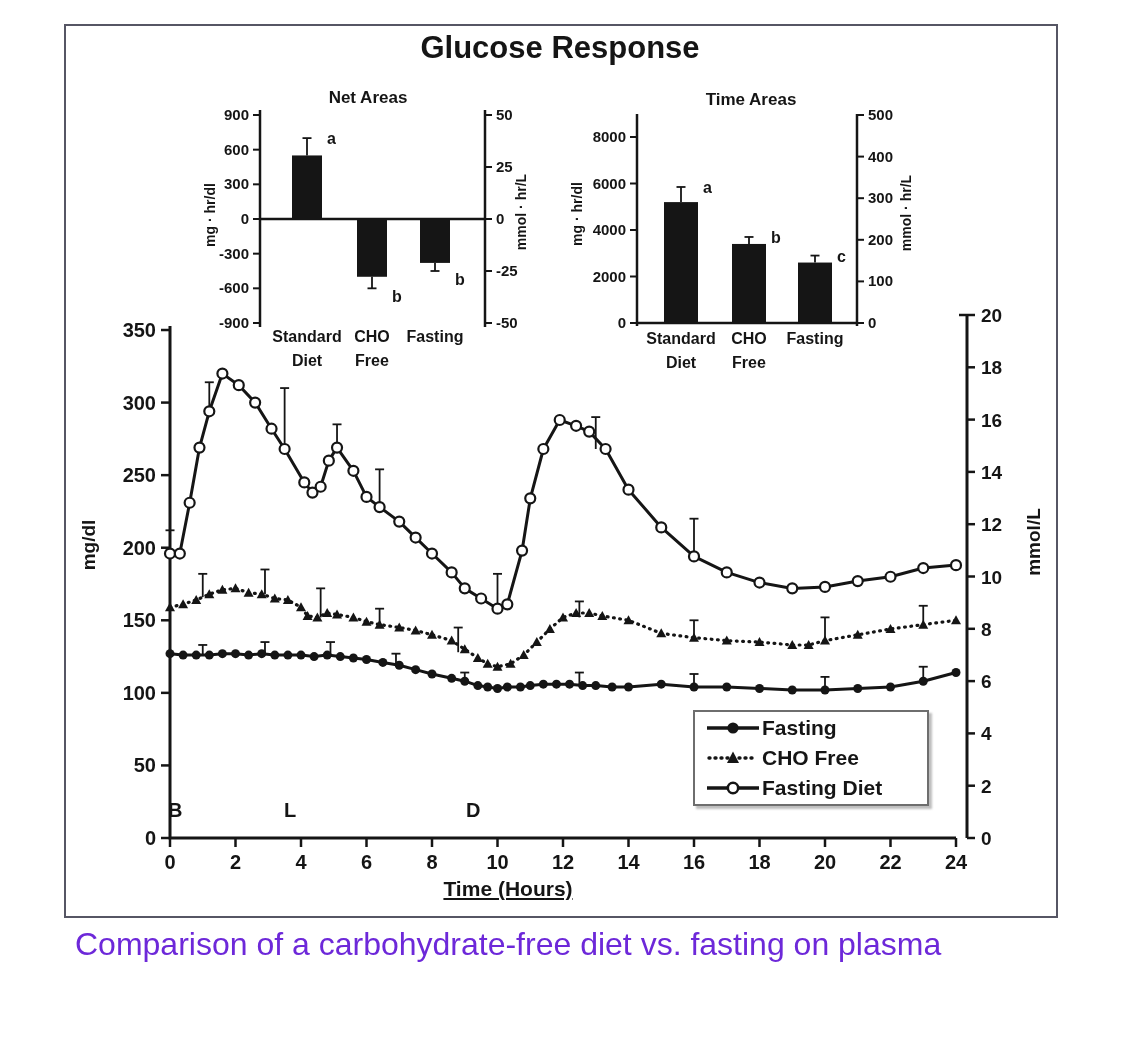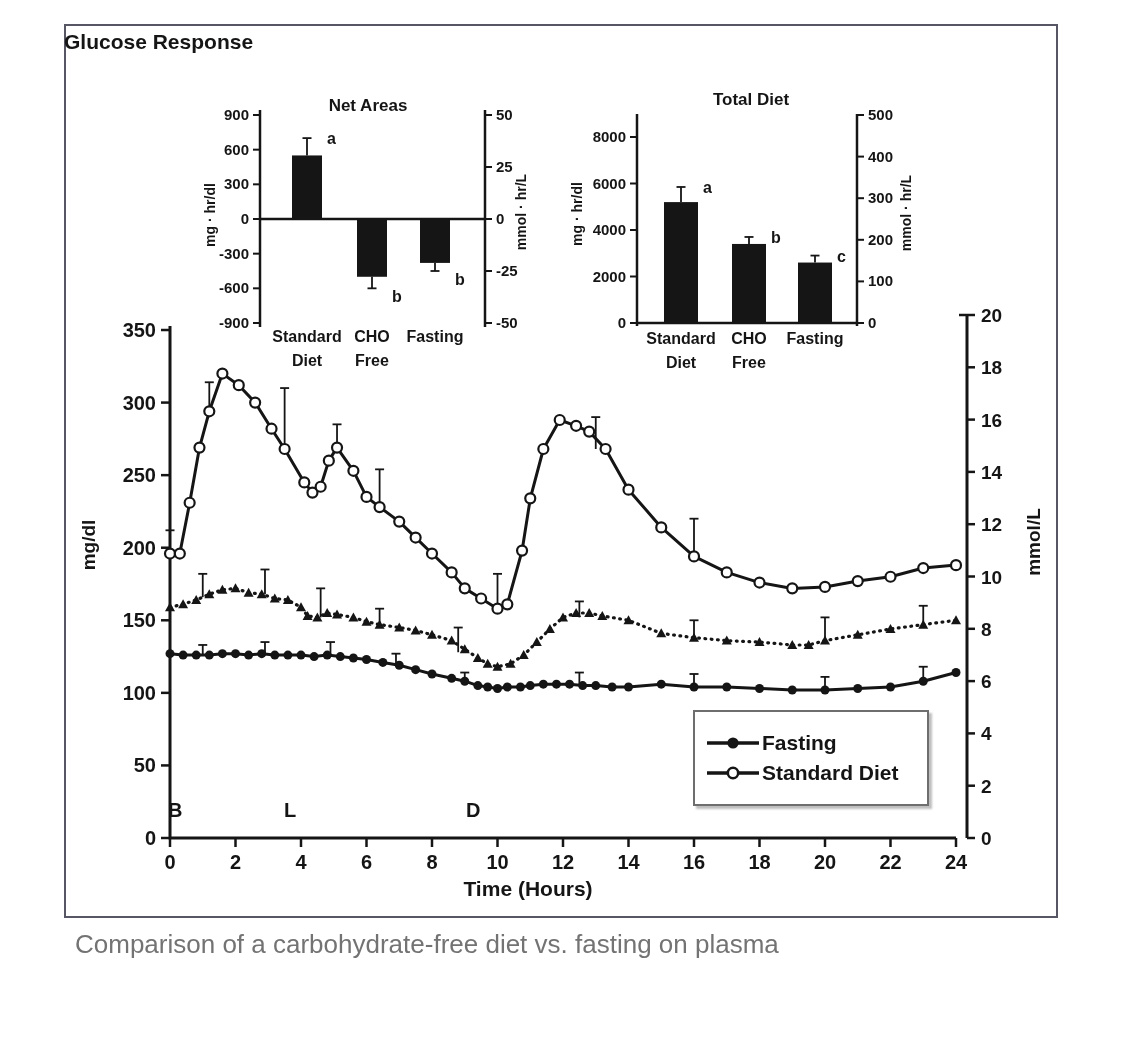--- a/index.html
+++ b/index.html
@@ -1,50 +1,50 @@
 <!DOCTYPE html>
 <html><head>
 <meta charset="utf-8">
 <style>
   html,body{margin:0;padding:0;background:#ffffff;}
   .page{position:relative;width:1130px;height:1052px;background:#ffffff;overflow:hidden;
         font-family:"Liberation Sans","DejaVu Sans",sans-serif;color:#151515;}
   .figure-box{position:absolute;left:64px;top:24px;width:990px;height:890px;
               border:2px solid #565664;background:#ffffff;}
   .chart-svg{position:absolute;left:64px;top:24px;width:992px;height:892px;}
-  .fig-title{position:absolute;left:64px;top:30px;width:992px;text-align:left;
-             font-size:21px;font-weight:bold;letter-spacing:0px;}
+  .fig-title{position:absolute;left:64px;top:30px;width:992px;text-align:center;
+             font-size:31px;font-weight:bold;letter-spacing:0px;}
   .inset-title{position:absolute;width:200px;text-align:center;font-size:17px;font-weight:bold;}
-  .net-title{left:268px;top:96px;}
+  .net-title{left:268px;top:88px;}
   .total-title{left:651px;top:90px;}
   .rot-label{position:absolute;width:110px;height:18px;text-align:center;
              transform:rotate(-90deg);font-weight:bold;white-space:nowrap;}
   .inset-ylab{font-size:14px;}
   .net-ylab-left{left:156px;top:206px;}
   .net-ylab-right{left:467px;top:203px;}
   .total-ylab-left{left:523px;top:205px;}
   .total-ylab-right{left:852px;top:204px;}
   .main-ylab{font-size:19px;width:100px;}
   .main-ylab-left{left:37px;top:536px;}
   .main-ylab-right{left:982px;top:533px;}
-  .x-title{position:absolute;left:328px;top:877px;width:400px;text-align:center;
-           font-size:21px;font-weight:bold;}
+  .x-title{position:absolute;left:308px;top:877px;width:400px;text-align:center;
+           font-size:21px;font-weight:bold;text-decoration:underline;}
   .meal-letter{position:absolute;font-size:20px;font-weight:bold;width:24px;text-align:left;}
   .meal-b{left:168px;top:799px;}
   .meal-l{left:284px;top:799px;}
   .meal-d{left:466px;top:799px;}
   .legend{position:absolute;left:693px;top:710px;width:222px;height:92px;
           background:#ffffff;border:2px solid #6e6e6e;
           box-shadow:3px 3px 2px rgba(110,110,110,0.45);
           display:flex;flex-direction:column;justify-content:center;padding-left:10px;}
   .legend-row{display:flex;align-items:center;height:30px;}
   .legend-row svg{flex:0 0 auto;}
   .legend-label{font-size:21px;font-weight:bold;margin-left:1px;white-space:nowrap;}
   .caption{position:absolute;left:75px;top:926px;width:1010px;
-           font-size:26px;line-height:37px;color:#737373;}
+           font-size:32px;line-height:37px;color:#6d28d9;}
 </style>
 </head>
 <body>
 
 <div class="page">
   <div class="figure-box"></div>
 
   <svg class="chart-svg" id="chart-canvas" viewBox="0 0 992 892">
       <path d="M106 302 L106 814 L892 814" fill="none" stroke="#151515" stroke-width="3"></path>
       <line x1="903" y1="291" x2="903" y2="814" stroke="#151515" stroke-width="3"></line>
@@ -387,21 +387,21 @@
       <rect x="734" y="238.55" width="34" height="60.44999999999999" fill="#151515"></rect>
       <line x1="751" y1="238.55" x2="751" y2="231.575" stroke="#151515" stroke-width="1.8"></line>
       <line x1="746.5" y1="231.575" x2="755.5" y2="231.575" stroke="#151515" stroke-width="1.8"></line>
       <text x="773" y="237.575" text-anchor="start" font-size="16" font-weight="bold" fill="#151515" font-family="&quot;Liberation Sans&quot;,&quot;DejaVu Sans&quot;,sans-serif">c</text>
       <text x="751" y="320" text-anchor="middle" font-size="16" font-weight="bold" fill="#151515" font-family="&quot;Liberation Sans&quot;,&quot;DejaVu Sans&quot;,sans-serif">Fasting</text>
     </svg>
 
   <div class="fig-title">Glucose Response</div>
 
   <div class="inset-title net-title">Net Areas</div>
-  <div class="inset-title total-title">Total Diet</div>
+  <div class="inset-title total-title">Time Areas</div>
 
   <div class="rot-label inset-ylab net-ylab-left">mg · hr/dl</div>
   <div class="rot-label inset-ylab net-ylab-right">mmol · hr/L</div>
   <div class="rot-label inset-ylab total-ylab-left">mg · hr/dl</div>
   <div class="rot-label inset-ylab total-ylab-right">mmol · hr/L</div>
 
   <div class="rot-label main-ylab main-ylab-left">mg/dl</div>
   <div class="rot-label main-ylab main-ylab-right">mmol/L</div>
 
   <div class="x-title">Time  (Hours)</div>
@@ -413,23 +413,30 @@
   <div class="legend">
     <div class="legend-row">
       <svg width="56" height="16">
         <line x1="2" y1="8" x2="54" y2="8" stroke="#151515" stroke-width="3.4"></line>
         <circle cx="28" cy="8" r="5.6" fill="#151515"></circle>
       </svg>
       <span class="legend-label">Fasting</span>
     </div>
     <div class="legend-row">
       <svg width="56" height="16">
+        <line x1="4" y1="8" x2="52" y2="8" stroke="#151515" stroke-width="3.4" stroke-dasharray="1 5" stroke-linecap="round"></line>
+        <path d="M28 1.5 L22 13 L34 13 Z" fill="#151515"></path>
+      </svg>
+      <span class="legend-label">CHO Free</span>
+    </div>
+    <div class="legend-row">
+      <svg width="56" height="16">
         <line x1="2" y1="8" x2="54" y2="8" stroke="#151515" stroke-width="3.4"></line>
         <circle cx="28" cy="8" r="5.2" fill="#ffffff" stroke="#151515" stroke-width="2.6"></circle>
       </svg>
-      <span class="legend-label">Standard Diet</span>
+      <span class="legend-label">Fasting Diet</span>
     </div>
   </div>
 
   <div class="caption">
     <div>Comparison of a carbohydrate-free diet vs. fasting on plasma</div>
   </div>
 </div>
 
 </body></html>

